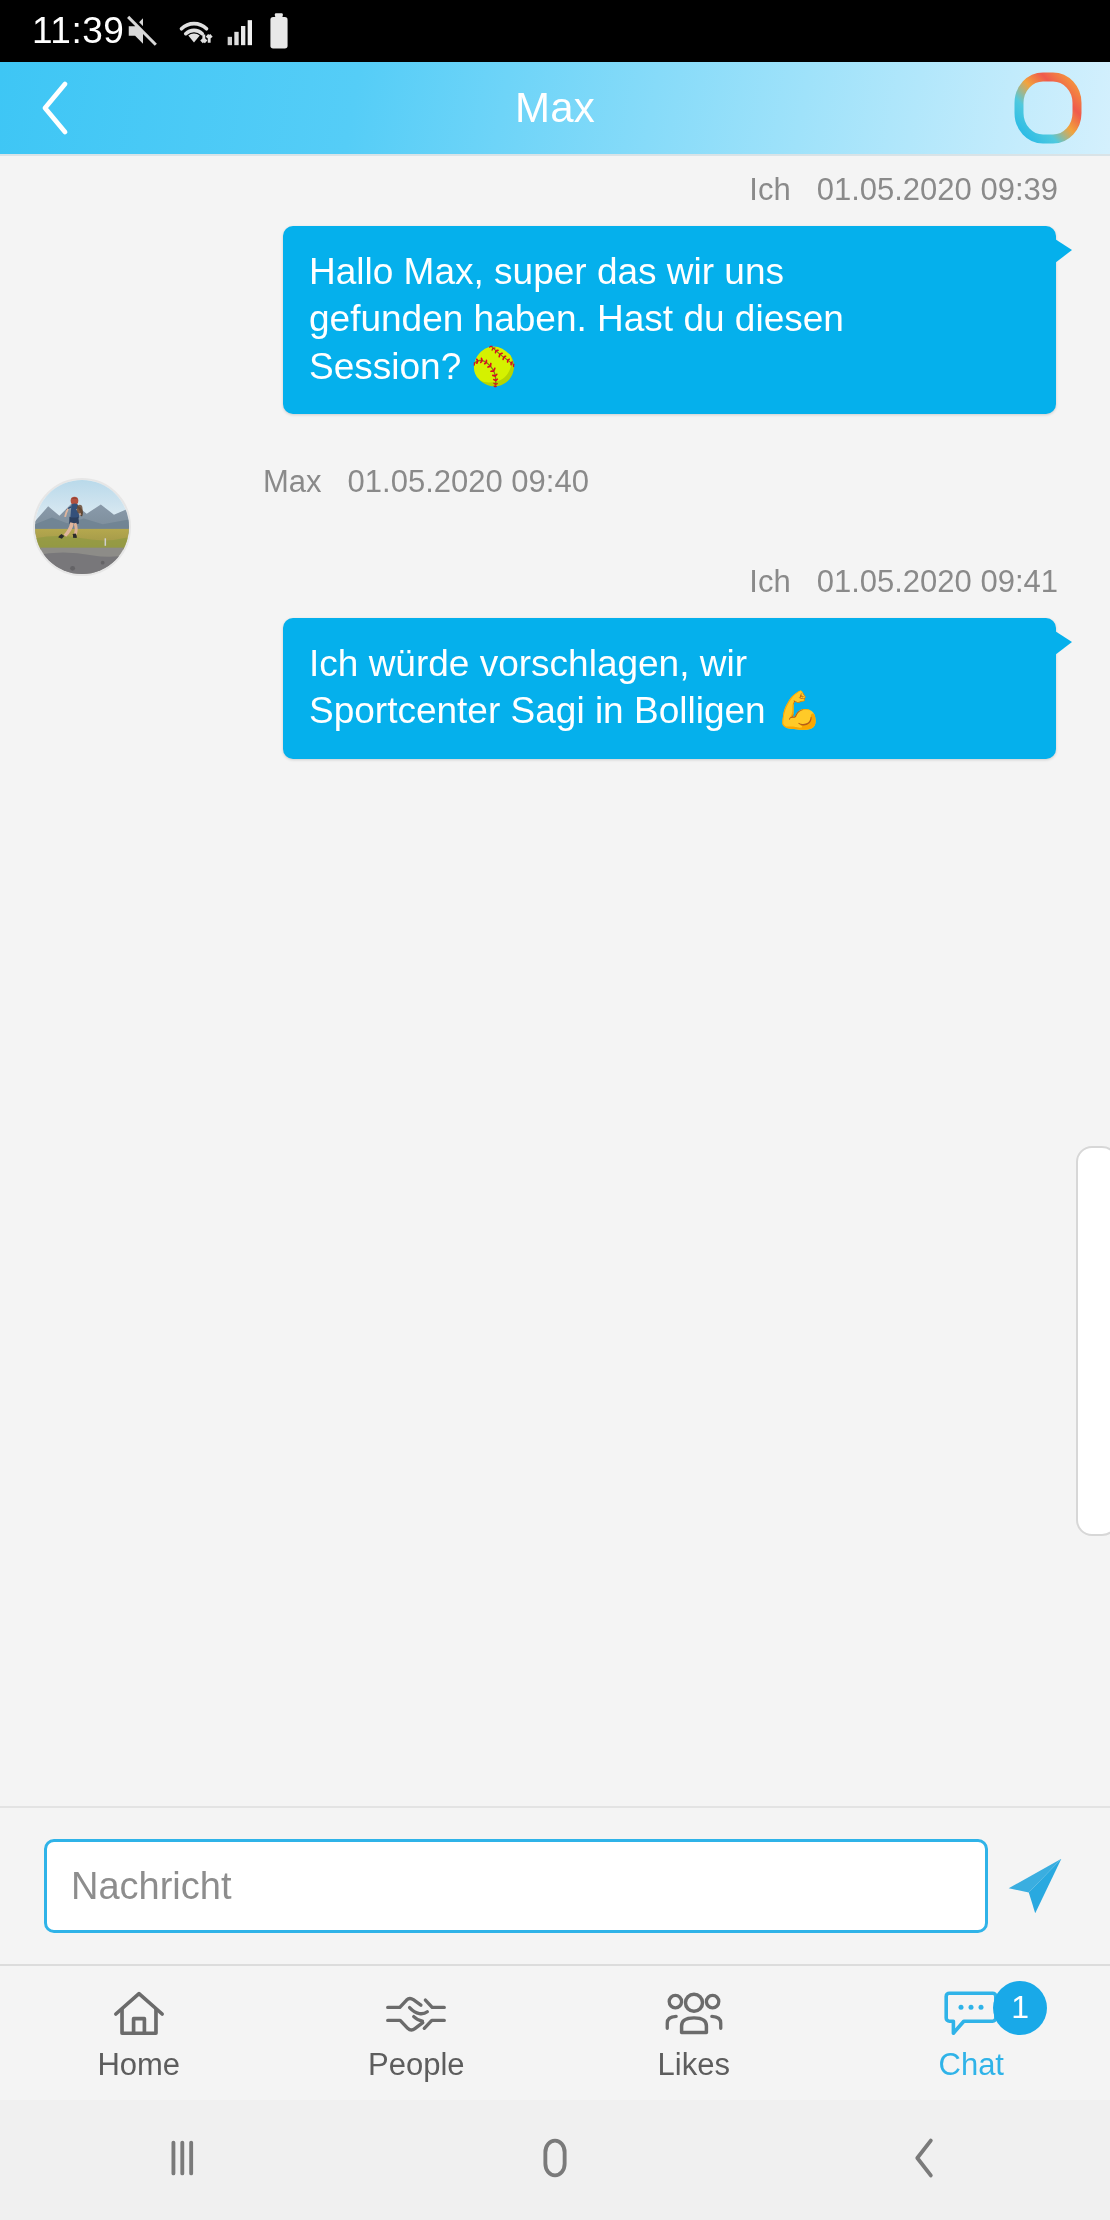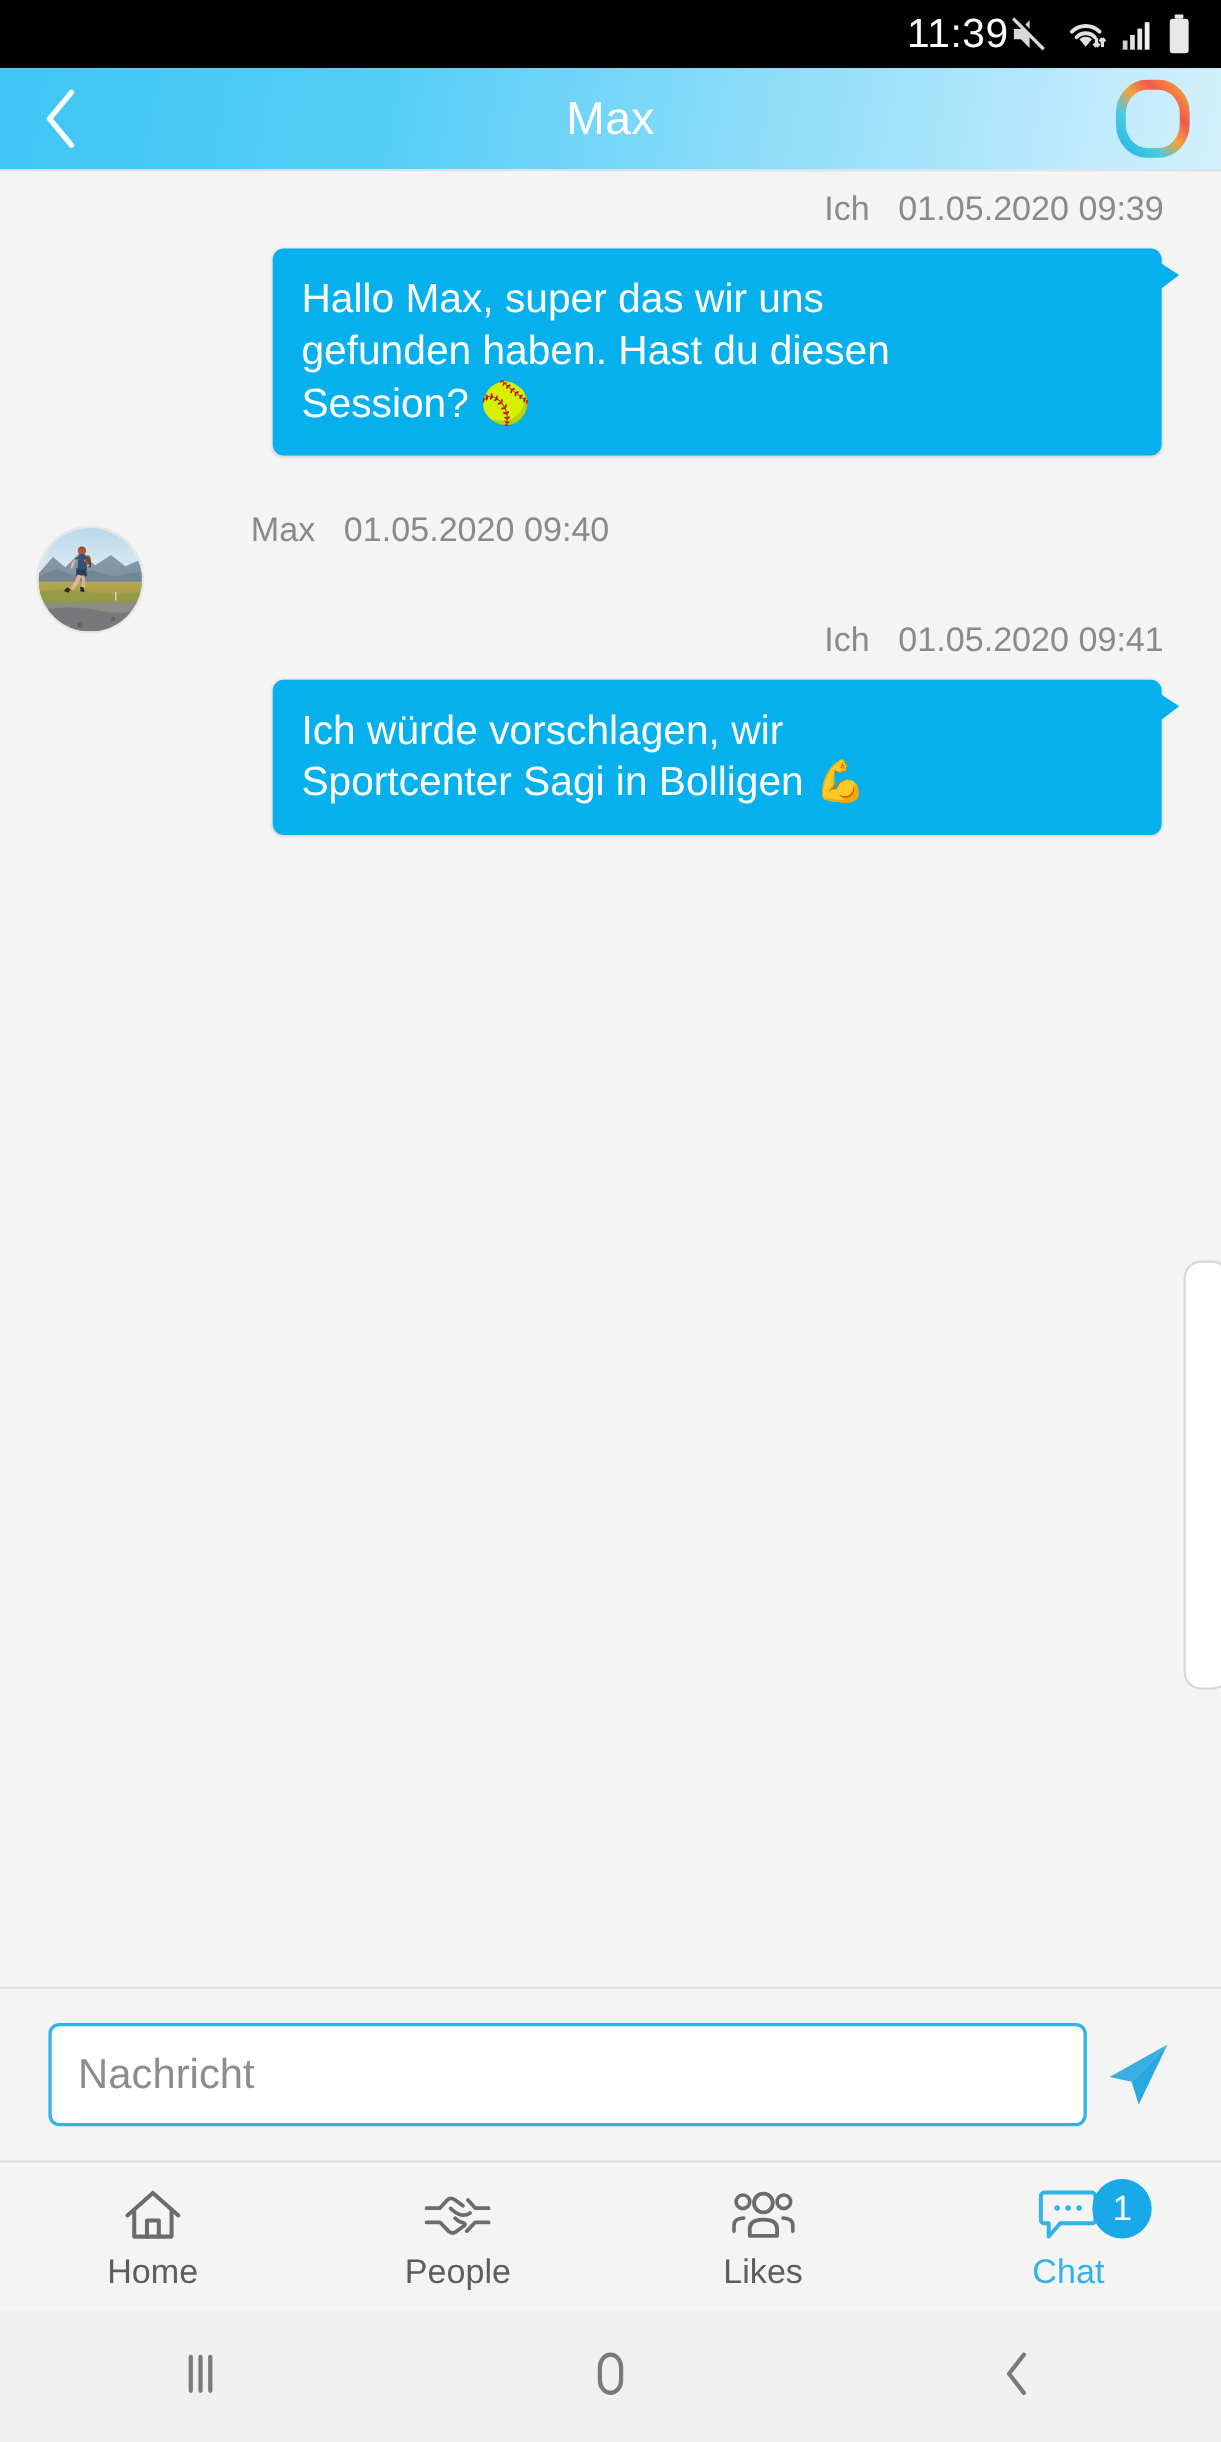--- a/index.html
+++ b/index.html
@@ -20,21 +20,21 @@
     flex-direction: column;
     background: #f4f4f4;
   }
 
   
   .status-bar {
     height: 62px;
     background: #000000;
     display: flex;
     align-items: center;
-    justify-content: flex-end;
+    justify-content: flex-start;
     padding: 0 26px 0 32px;
     flex: 0 0 auto;
   }
   .status-time {
     color: #ffffff;
     font-size: 37px;
     letter-spacing: 0.5px;
     font-weight: 400;
   }
   .status-icons {
@@ -85,21 +85,21 @@
 
   
   .chat-area {
     flex: 1 1 auto;
     background: #f4f4f4;
     position: relative;
     overflow: hidden;
     padding: 16px 0 0 0;
   }
 
-  .msg-row { position: relative; width: 100%; }
+  .msg-row { position: relative; width: 100%; padding-left: 35px; }
 
   
   .meta {
     font-size: 31px;
     color: #8a8a8a;
     display: flex;
     align-items: baseline;
   }
   .meta .author { margin-right: 26px; }
   .meta-out {

